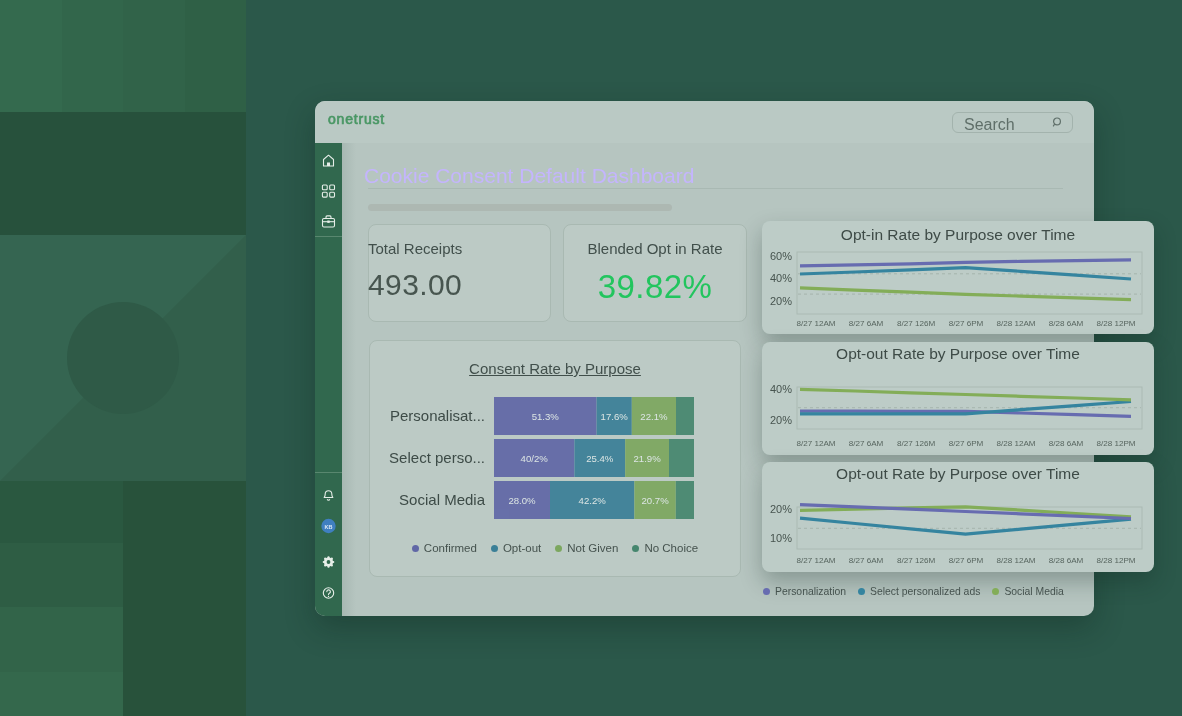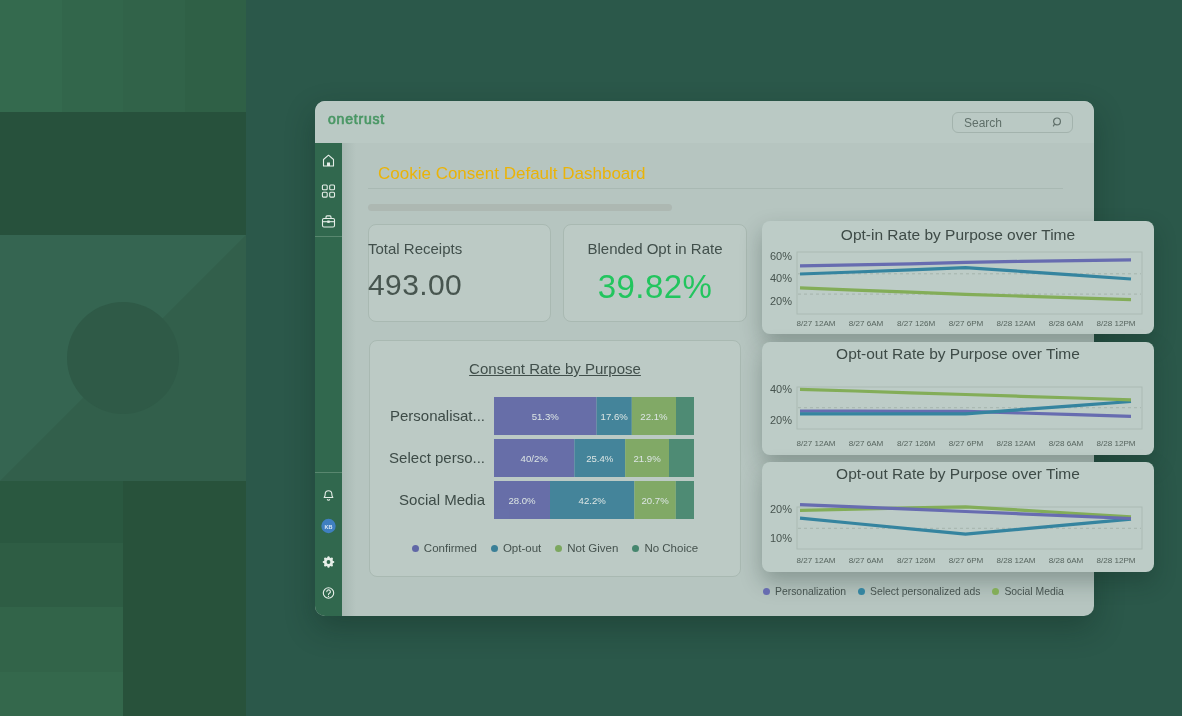--- a/index.html
+++ b/index.html
@@ -27,30 +27,30 @@
   <div class="abs" style="left:0;top:672px;width:123px;height:44px;background:#34684c;"></div>
   <div class="abs" style="left:123px;top:481px;width:123px;height:235px;background:#28523b;"></div>
 </div>
 
 <div class="abs" id="window" style="left:315px;top:101px;width:779px;height:515px;background:#b6c5c0;border-radius:10px;box-shadow:0 12px 30px rgba(10,30,24,0.3);"></div>
 
 <div class="abs" id="header" style="left:315px;top:101px;width:779px;height:42px;background:#bac9c4;border-radius:10px 10px 0 0;"></div>
 <div class="abs" style="left:328px;top:111px;font-size:14px;font-weight:400;color:#4a9765;-webkit-text-stroke:0.7px #4a9765;letter-spacing:0.8px;">onetrust</div>
 
 <div class="abs" style="left:952px;top:112px;width:121px;height:21px;border:1px solid #a3b3ad;border-radius:6px;box-sizing:border-box;"></div>
-<div class="abs" style="left:964px;top:116px;font-size:12px;color:#5f6f69;text-align:right;">Search</div>
+<div class="abs" style="left:964px;top:116px;font-size:16px;color:#5f6f69;text-align:right;">Search</div>
 <svg class="abs" style="left:1051px;top:116px;" width="13" height="13" viewBox="0 0 13 13">
   <circle cx="6" cy="5.4" r="3.4" fill="none" stroke="#5f6f69" stroke-width="1.2"></circle>
   <line x1="3.6" y1="8" x2="2.2" y2="10.4" stroke="#5f6f69" stroke-width="1.2"></line>
 </svg>
 
 <div class="abs" id="sidebar" style="left:315px;top:143px;width:27px;height:473px;background:#31684e;border-radius:0 0 0 10px;"></div>
 <div class="abs" style="left:342px;top:143px;width:14px;height:473px;background:linear-gradient(90deg,rgba(40,70,60,0.10),rgba(40,70,60,0));"></div>
 
-<div class="abs" style="left:378px;top:164px;font-size:17px;color:#eab308;">Cookie Consent Default Dashboard</div>
+<div class="abs" style="left:364px;top:164px;font-size:21px;color:#c4b5fd;">Cookie Consent Default Dashboard</div>
 <div class="abs" style="left:368px;top:188px;width:695px;height:1px;background:#a9b9b3;"></div>
 <div class="abs" style="left:368px;top:204px;width:304px;height:7px;border-radius:3.5px;background:#adb8b2;"></div>
 
 <div class="abs" style="left:368px;top:224px;width:183px;height:98px;background:#bccac5;border:1px solid #a9b9b2;border-radius:8px;box-sizing:border-box;"></div>
 <div class="abs" style="left:368px;top:240px;width:183px;text-align:left;font-size:15px;color:#414f4b;">Total Receipts</div>
 <div class="abs" style="left:368px;top:268px;width:183px;text-align:left;font-size:30px;letter-spacing:0.4px;color:#47554f;">493.00</div>
 <div class="abs" style="left:563px;top:224px;width:184px;height:98px;background:#bccac5;border:1px solid #a9b9b2;border-radius:8px;box-sizing:border-box;"></div>
 <div class="abs" style="left:563px;top:240px;width:184px;text-align:center;font-size:15px;color:#414f4b;">Blended Opt in Rate</div>
 <div class="abs" style="left:563px;top:268px;width:184px;text-align:center;font-size:33px;letter-spacing:0.4px;color:#22c55e;">39.82%</div>
 

